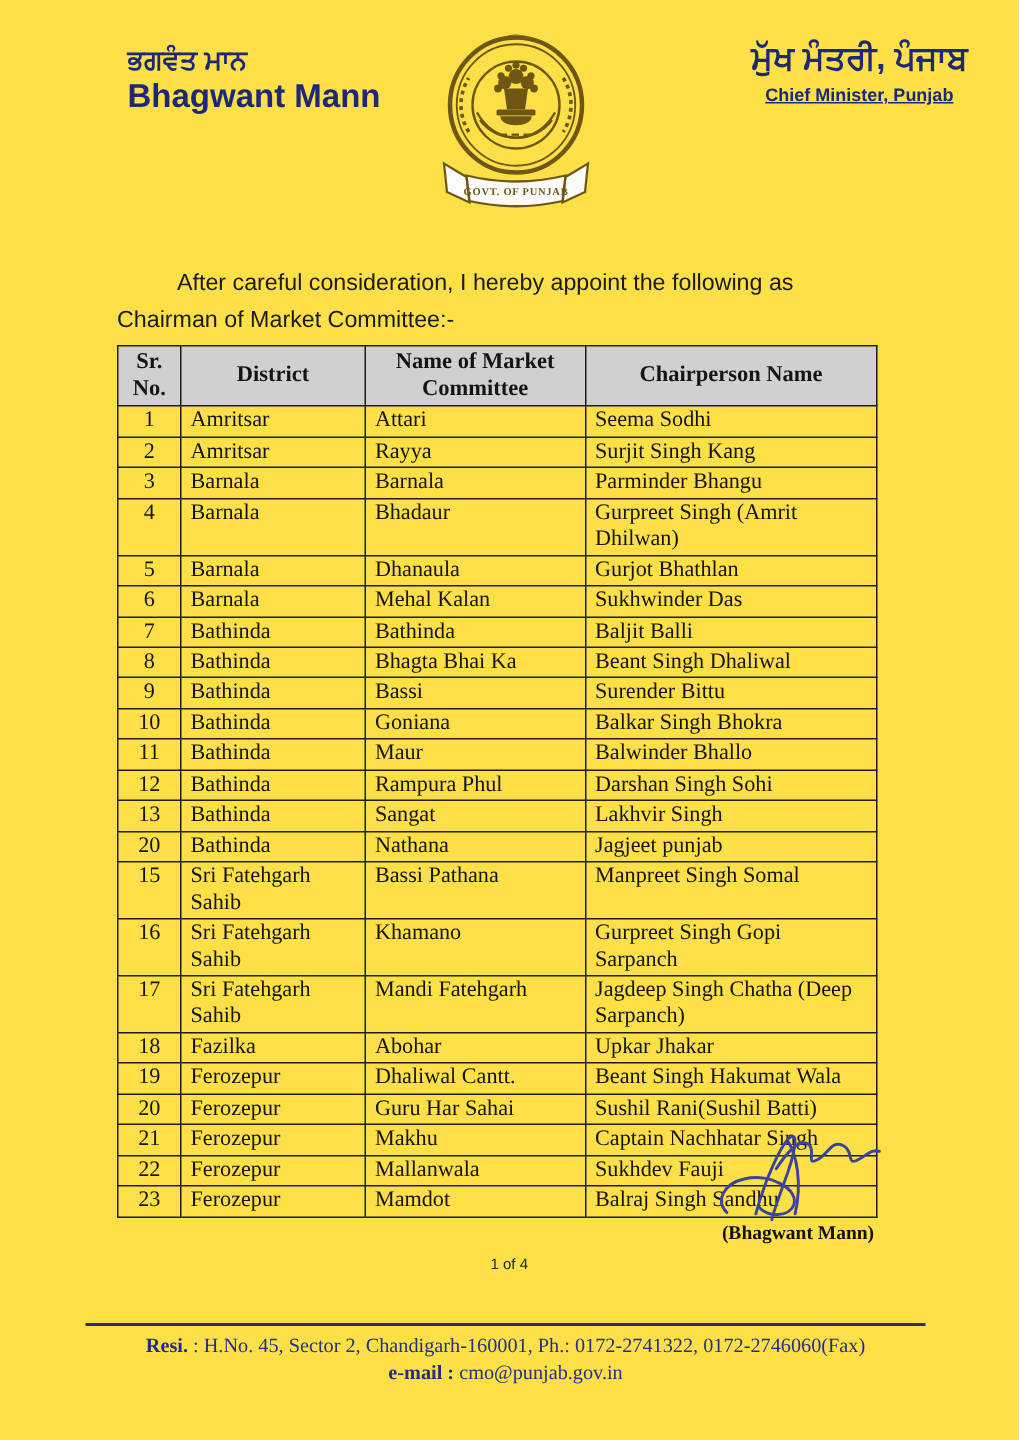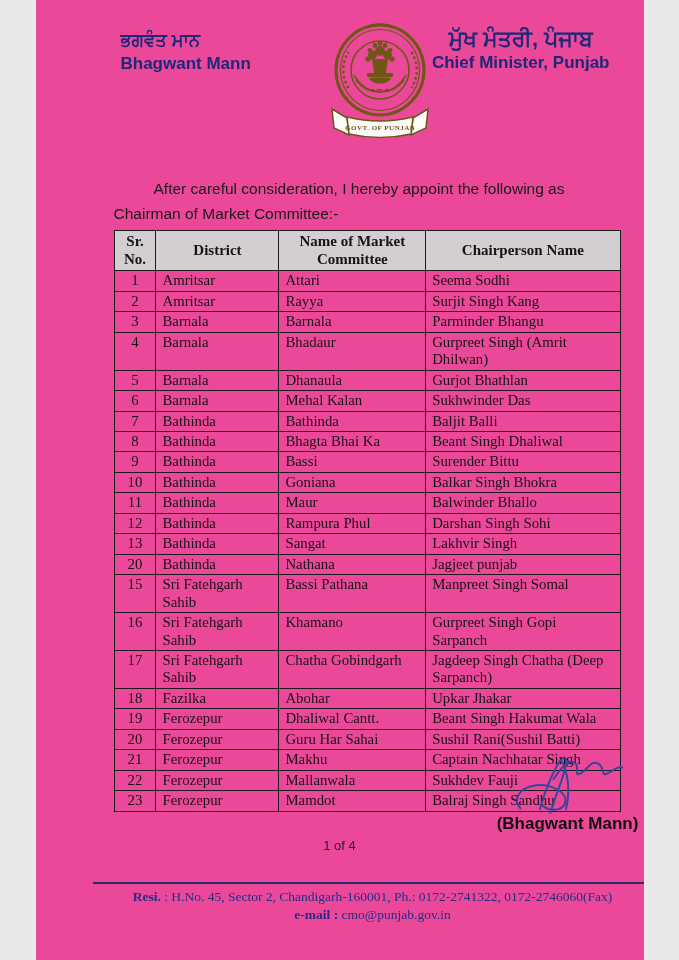--- a/index.html
+++ b/index.html
@@ -1,46 +1,46 @@
 <!DOCTYPE html>
 <html><head>
 <meta charset="utf-8">
 <style>
   * { margin: 0; padding: 0; box-sizing: border-box; }
   html, body { background: #e8e8e8; }
   body { font-family: "Liberation Sans", sans-serif; }
 
   .page {
     position: relative;
-    width: 608px;
+    width: 679px;
     height: 960px;
     margin: 0 auto;
-    background: #ec4899;
+    background: #fde047;
     overflow: hidden;
   }
 
   
   .lh-left {
     position: absolute;
     left: 85px; top: 28px;
     color: #1d2878;
     font-weight: bold;
   }
   .lh-left .pbi { font-size: 18px; line-height: 24px; }
-  .lh-left .eng { font-size: 17px; line-height: 24px; }
+  .lh-left .eng { font-size: 22px; line-height: 24px; }
 
   .lh-right {
     position: absolute;
     right: 34px; top: 26px;
     color: #1d2878;
     font-weight: bold;
     text-align: center;
   }
   .lh-right .pbi { font-size: 22px; line-height: 25px; }
-  .lh-right .eng { font-size: 17px; line-height: 24px; }
+  .lh-right .eng { font-size: 12px; line-height: 24px; text-decoration: underline; }
 
   .emblem {
     position: absolute;
     left: 280px; top: 14px;
     width: 128px; height: 136px;
   }
 
   
   .intro {
     position: absolute;
@@ -85,32 +85,33 @@
   
   .sig-block {
     position: absolute;
     left: 452px; top: 750px;
     width: 160px;
     text-align: center;
   }
   .sig-block svg { display: block; margin: 0 auto -6px auto; }
   .sig-label {
     font-weight: bold;
-    font-size: 17px;
+    font-size: 13px;
     color: #111;
     white-space: nowrap;
+    font-family: Liberation Serif, serif;
   }
 
   
   .page-number {
     position: absolute;
     left: 0; top: 838px;
     width: 100%;
     text-align: center;
-    font-size: 13px;
+    font-size: 10px;
     color: #222;
   }
 
   
   .footer {
     position: absolute;
     left: 57px; top: 882px;
     width: 560px;
     border-top: 2px solid #272c6e;
     padding-top: 4px;
@@ -295,21 +296,21 @@
         </tr>
         <tr>
           <td>16</td>
           <td>Sri Fatehgarh Sahib</td>
           <td>Khamano</td>
           <td>Gurpreet Singh Gopi Sarpanch</td>
         </tr>
         <tr>
           <td>17</td>
           <td>Sri Fatehgarh Sahib</td>
-          <td>Chatha Gobindgarh</td>
+          <td>Mandi Fatehgarh</td>
           <td>Jagdeep Singh Chatha (Deep Sarpanch)</td>
         </tr>
         <tr>
           <td>18</td>
           <td>Fazilka</td>
           <td>Abohar</td>
           <td>Upkar Jhakar</td>
         </tr>
         <tr>
           <td>19</td>

